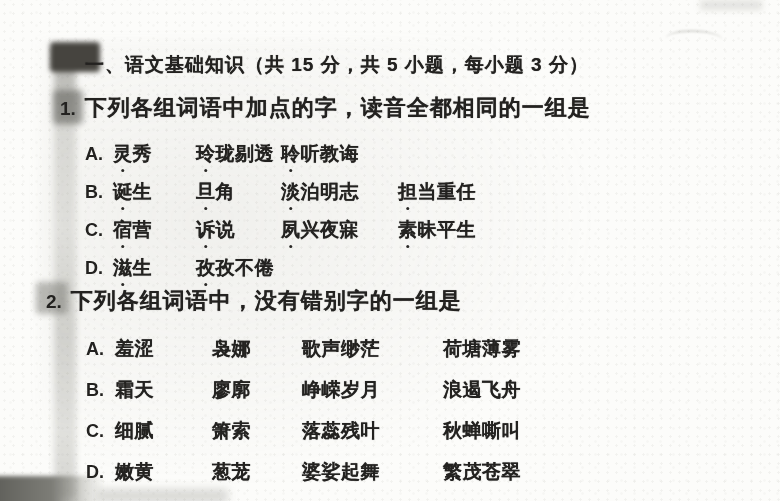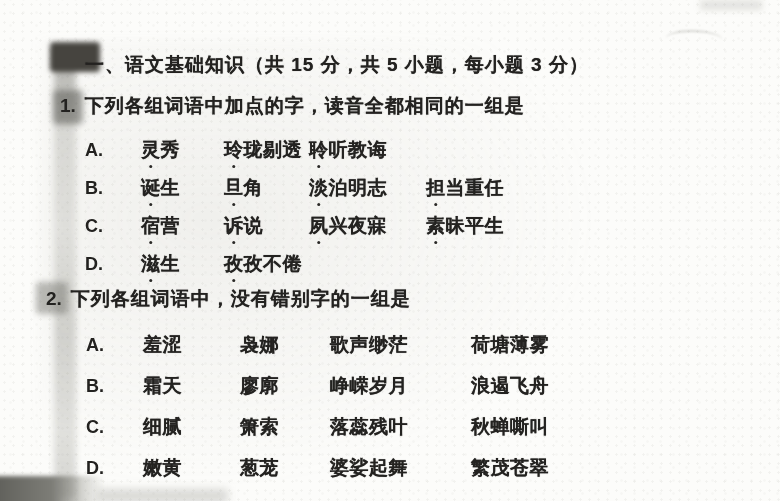--- a/index.html
+++ b/index.html
@@ -52,29 +52,29 @@
     position:absolute;left:57px;top:52px;
     font-size:19px;font-weight:bold;letter-spacing:1px;white-space:nowrap;
     text-shadow:0 0 .7px rgba(35,34,32,.85);
     margin-left:28px;
   }
   .question{position:absolute;}
   .q1{left:60px;top:93px;width:700px;}
   .q2{left:46px;top:286px;width:714px;}
   .q-head{display:flex;align-items:baseline;white-space:nowrap;}
   .q-num{font-size:19px;font-weight:bold;margin-right:9px;}
-  .q-stem{font-size:19px;font-weight:bold;letter-spacing:1px;text-shadow:0 0 .7px rgba(35,34,32,.8);}
+  .q-stem{font-size:22px;font-weight:bold;letter-spacing:1px;text-shadow:0 0 .7px rgba(35,34,32,.8);}
   .opts{margin-top:18px;}
   .q1 .opts{margin-left:25px;margin-top:16px;}
   .q2 .opts{margin-left:40px;}
   .opt-row{display:grid;align-items:center;height:30px;}
   .q1 .opt-row{grid-template-columns:28px 83px 85px 117px auto;margin-bottom:8px;}
   .q2 .opt-row{grid-template-columns:29px 97px 90px 141px auto;margin-bottom:11px;}
   .opt-letter{font-size:18px;font-weight:bold;}
-  .opt-word{font-size:19px;font-weight:bold;letter-spacing:.5px;white-space:nowrap;text-shadow:0 0 .7px rgba(35,34,32,.8);margin-left:28px;}
+  .opt-word{font-size:19px;font-weight:bold;letter-spacing:.5px;white-space:nowrap;text-shadow:0 0 .7px rgba(35,34,32,.8);}
   .ch{position:relative;display:inline-block;}
   .ch.dot-under::after{
     content:'';position:absolute;left:50%;bottom:-5px;transform:translateX(-50%);
     width:3.5px;height:3.5px;border-radius:50%;background:#2a2927;
   }
 </style>
 </head>
 <body>
 
 <div class="paper-noise"></div>

